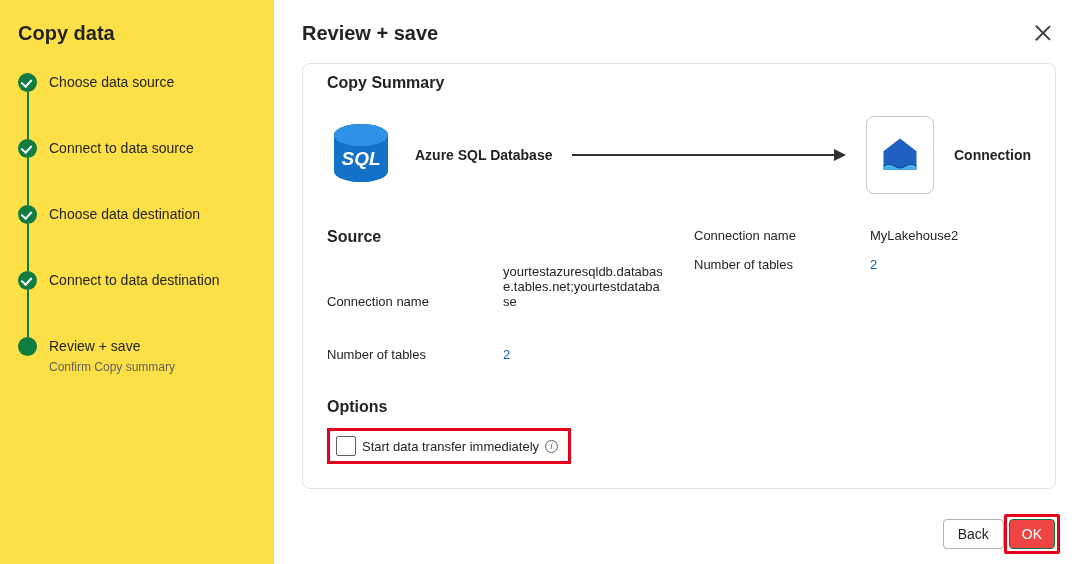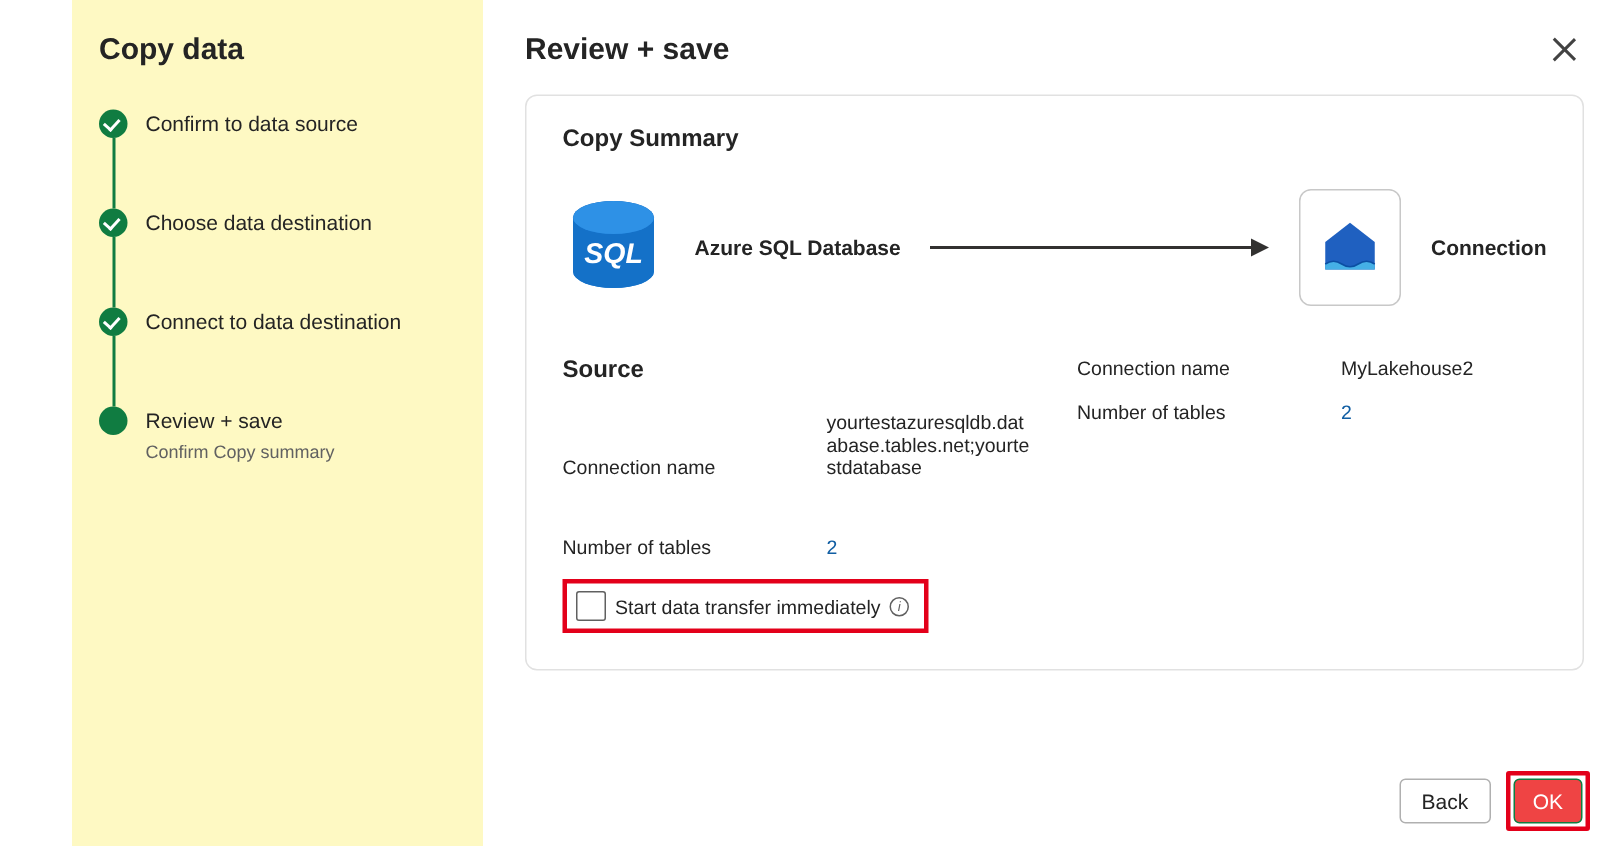--- a/index.html
+++ b/index.html
@@ -3,23 +3,22 @@
 <meta charset="utf-8">
 <style>
   * { box-sizing: border-box; margin: 0; padding: 0; }
   html, body { width: 1078px; height: 564px; font-family: "Segoe UI", Arial, sans-serif; background: #ffffff; color: #242424; }
   body { display: flex; }
 
   
   .sidebar {
     width: 274px;
     height: 100%;
-    background: #fef9c3;
+    background: #fde047;
     padding: 22px 18px 0 18px;
-    margin-left: 48px;
   }
   .sidebar-title {
     font-size: 20px;
     font-weight: 600;
     margin-bottom: 28px;
   }
   .steps { position: relative; }
   .step {
     display: flex;
     align-items: flex-start;
@@ -84,21 +83,21 @@
     position: absolute; left: 10px; top: 1px;
     width: 1.5px; height: 20px;
     background: #424242;
   }
   .close-x::before { transform: rotate(45deg); }
   .close-x::after { transform: rotate(-45deg); }
 
   .card {
     border: 1px solid #e1e1e1;
     border-radius: 8px;
-    padding: 20px 24px 24px 24px;
+    padding: 10px 24px 24px 24px;
     width: 100%;
   }
   .card-title {
     font-size: 16px; font-weight: 600;
     margin-bottom: 24px;
   }
 
   
   .summary-row {
     display: flex; align-items: center;
@@ -162,21 +161,21 @@
   .info-i {
     width: 13px; height: 13px; border: 1px solid #606060; border-radius: 50%;
     display: inline-flex; align-items: center; justify-content: center;
     font-size: 9px; color: #606060; font-style: italic;
   }
 
   
   .footer {
     position: absolute;
     right: 18px; bottom: 10px;
-    display: flex; gap: 10px; align-items: center;
+    display: flex; align-items: center;
   }
   .btn {
     font-size: 14px;
     border-radius: 4px;
     padding: 6px 14px;
     cursor: pointer;
     font-family: inherit;
   }
   .btn-secondary {
     background: #ffffff; border: 1px solid #b0b0b0; color: #242424;
@@ -191,24 +190,28 @@
     padding: 6px 12px;
   }
 </style>
 </head>
 <body>
 
 <aside class="sidebar">
   <div class="sidebar-title">Copy data</div>
   <div class="steps">
 
-
     <div class="step">
       <div class="step-icon check"></div>
-      <div class="step-text">Confirm to data source</div>
+      <div class="step-text">Choose data source</div>
+    </div>
+
+    <div class="step">
+      <div class="step-icon check"></div>
+      <div class="step-text">Connect to data source</div>
     </div>
 
     <div class="step">
       <div class="step-icon check"></div>
       <div class="step-text">Choose data destination</div>
     </div>
 
     <div class="step">
       <div class="step-icon check"></div>
       <div class="step-text">Connect to data destination</div>
@@ -281,20 +284,21 @@
           <div class="kv-val">MyLakehouse2</div>
         </div>
         <div class="kv-row">
           <div class="kv-key">Number of tables</div>
           <div class="kv-val link">2</div>
         </div>
       </div>
     </div>
 
     
+    <div class="options-header">Options</div>
     <div class="option-box">
       <div class="chk"></div>
       <span class="option-label">Start data transfer immediately</span>
       <span class="info-i">i</span>
     </div>
   </div>
 
   <div class="footer">
     <button class="btn btn-secondary">Back</button>
     <span class="ok-wrap">

